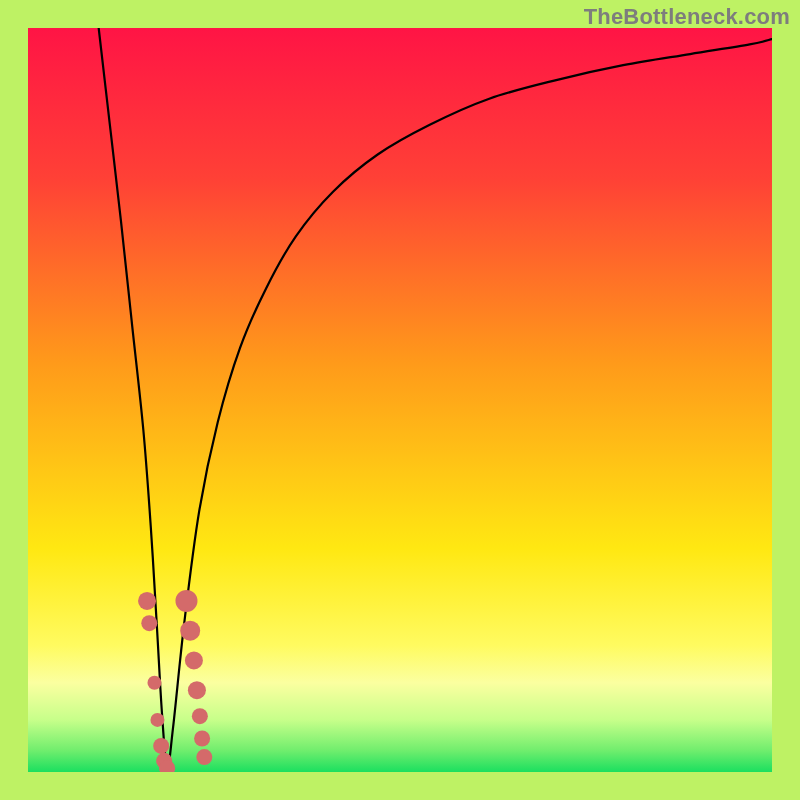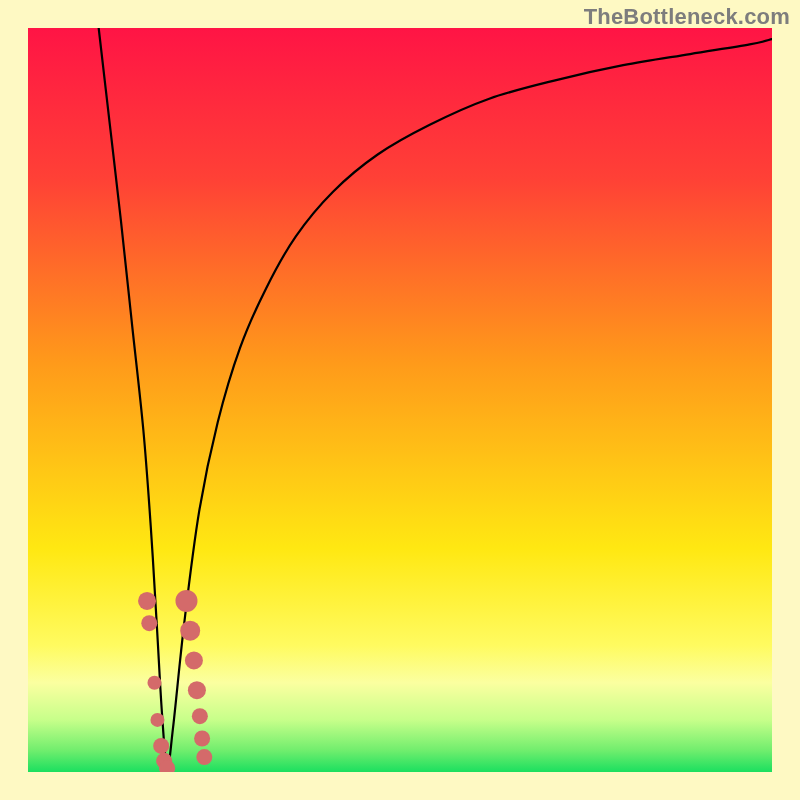--- a/index.html
+++ b/index.html
@@ -6,21 +6,21 @@
     margin: 0;
     padding: 0;
     width: 800px;
     height: 800px;
     overflow: hidden;
     font-family: Arial, Helvetica, sans-serif;
   }
   .outer {
     width: 800px;
     height: 800px;
-    background: #fef9c3;
+    background: #bef264;
     position: relative;
     box-sizing: border-box;
   }
   .plot-wrap {
     position: absolute;
     left: 28px;
     top: 28px;
     width: 744px;
     height: 744px;
   }

